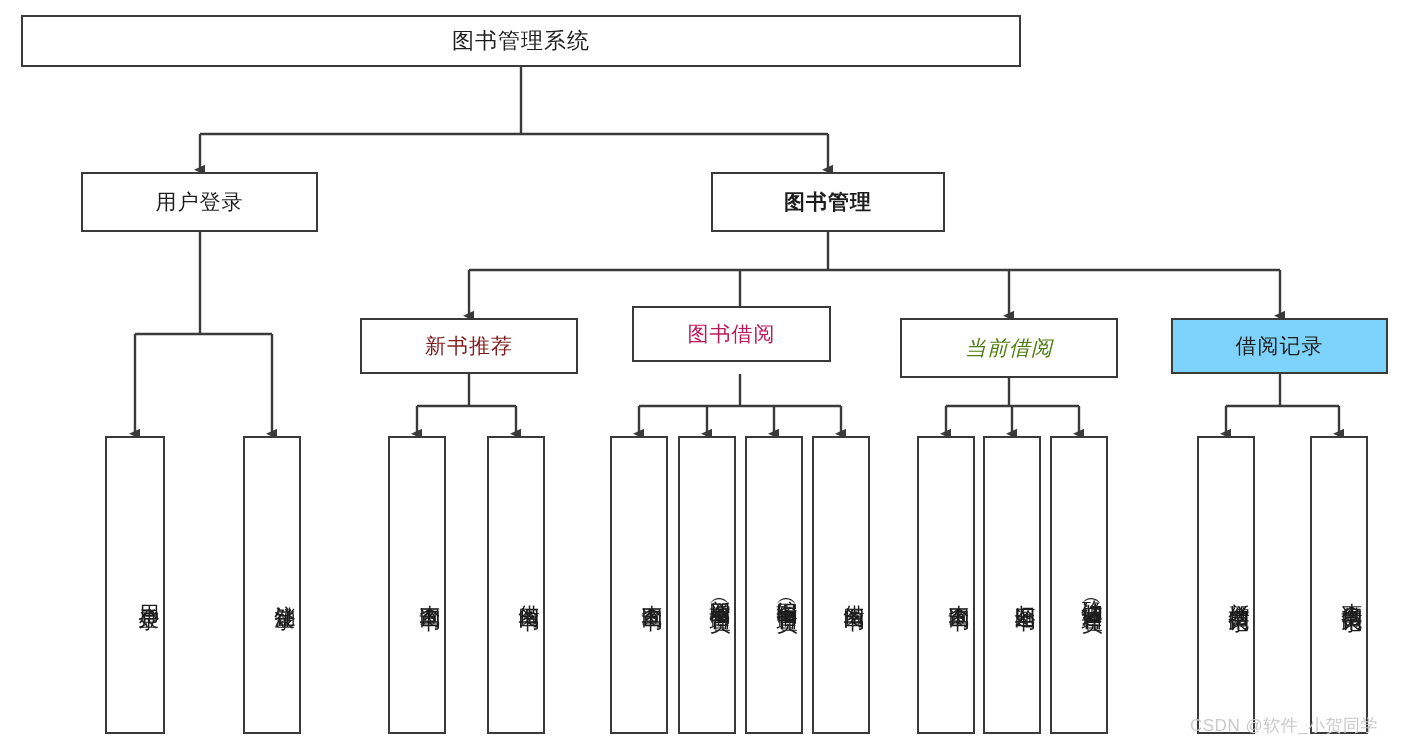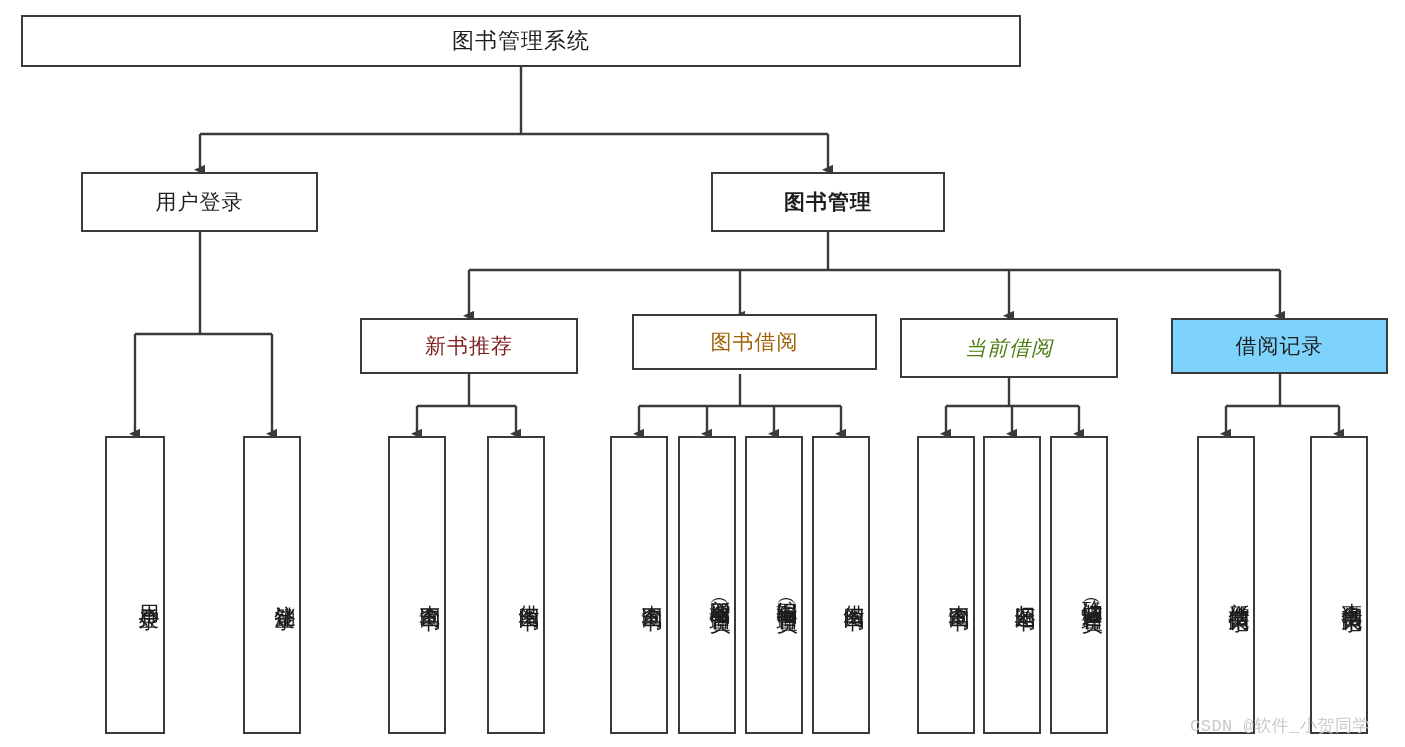--- a/index.html
+++ b/index.html
@@ -119,21 +119,21 @@
       </div>
       <div class="node horiz" style="left: 81px; top: 172px; width: 237px; height: 60px; border-color: rgb(58, 58, 58); background: rgb(255, 255, 255); color: rgb(29, 29, 29);">
         <span class="node-label">用户登录</span>
       </div>
       <div class="node horiz" style="left: 711px; top: 172px; width: 234px; height: 60px; border-color: rgb(58, 58, 58); background: rgb(255, 255, 255); color: rgb(29, 29, 29); font-weight: bold;">
         <span class="node-label">图书管理</span>
       </div>
       <div class="node horiz" style="left: 360px; top: 318px; width: 218px; height: 56px; border-color: rgb(58, 58, 58); background: rgb(255, 255, 255); color: #7f1d1d;">
         <span class="node-label">新书推荐</span>
       </div>
-      <div class="node horiz" style="left: 632px; top: 314px; width: 245px; height: 56px; border-color: rgb(58, 58, 58); background: rgb(255, 255, 255); color: #a16207;">
+      <div class="node horiz" style="left: 632px; top: 306px; width: 199px; height: 56px; border-color: rgb(58, 58, 58); background: rgb(255, 255, 255); color: #be185d;">
         <span class="node-label">图书借阅</span>
       </div>
       <div class="node horiz" style="left: 900px; top: 318px; width: 218px; height: 60px; border-color: rgb(58, 58, 58); background: rgb(255, 255, 255); color: #4d7c0f; font-style: italic;">
         <span class="node-label">当前借阅</span>
       </div>
       <div class="node horiz" style="left: 1171px; top: 318px; width: 217px; height: 56px; border-color: rgb(58, 58, 58); background: #7dd3fc; color: rgb(29, 29, 29);">
         <span class="node-label">借阅记录</span>
       </div>
       <div class="node vert" style="left: 105px; top: 436px; width: 60px; height: 298px; border-color: rgb(58, 58, 58); background: rgb(255, 255, 255); color: rgb(29, 29, 29);">
         <span class="node-label">用户登录</span>
@@ -169,14 +169,14 @@
         <span class="node-label">确认归还（管理员）</span>
       </div>
       <div class="node vert" style="left: 1197px; top: 436px; width: 58px; height: 298px; border-color: rgb(58, 58, 58); background: rgb(255, 255, 255); color: rgb(29, 29, 29);">
         <span class="node-label">新增借阅记录</span>
       </div>
       <div class="node vert" style="left: 1310px; top: 436px; width: 58px; height: 298px; border-color: rgb(58, 58, 58); background: rgb(255, 255, 255); color: rgb(29, 29, 29);">
         <span class="node-label">查询借阅记录</span>
       </div>
     </div>
 
-  <div id="watermark" style="left: 1190px; top: 714px; color: rgb(201, 201, 201); font-family: Liberation Mono, monospace;">CSDN @软件_小贺同学</div>
+  <div id="watermark" style="left: 1190px; top: 714px; color: rgb(201, 201, 201);">CSDN @软件_小贺同学</div>
 </div>
 
 </body></html>

